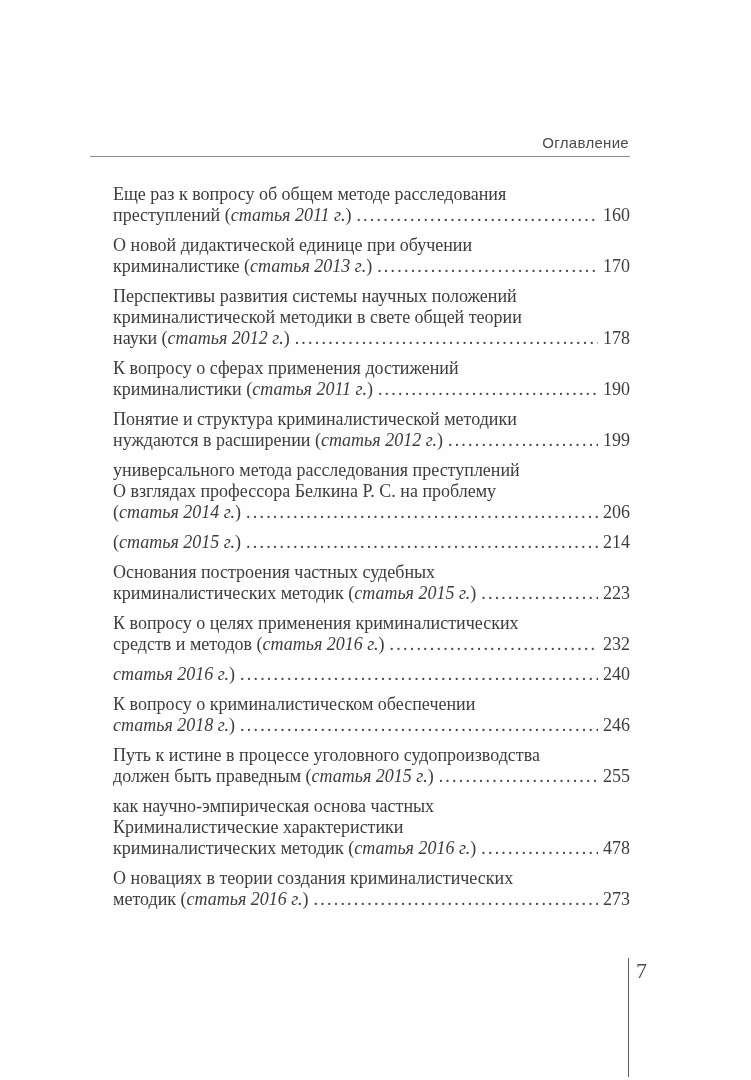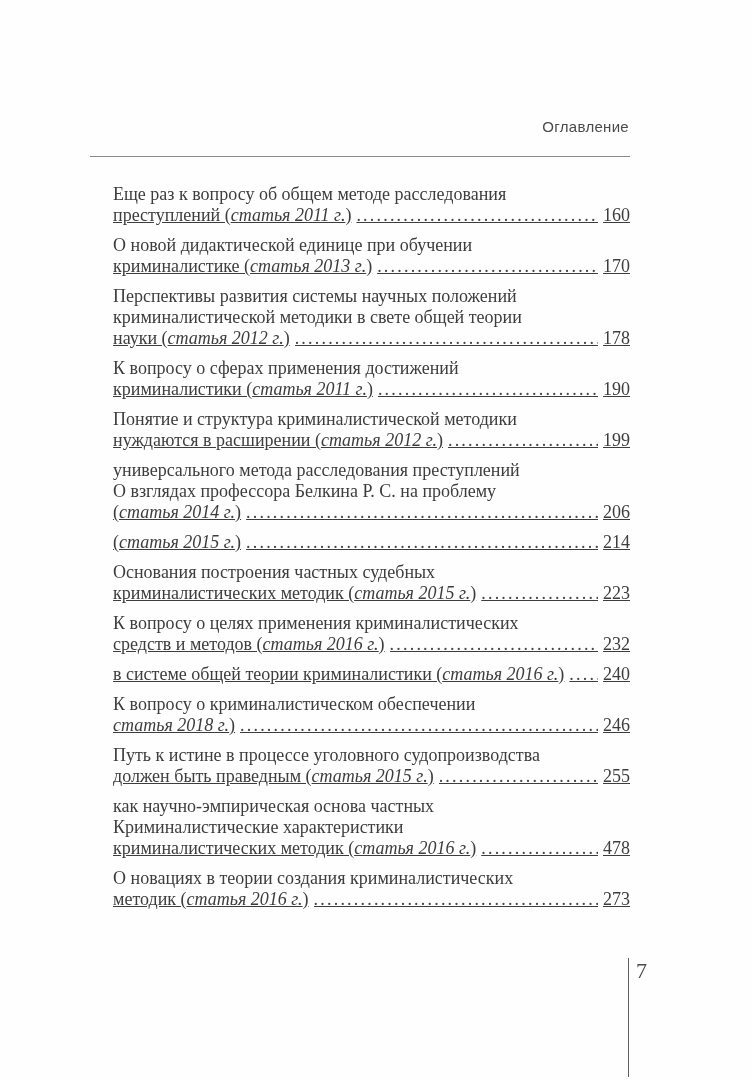--- a/index.html
+++ b/index.html
@@ -12,21 +12,21 @@
     width: 751px;
     height: 1080px;
     background: #fefefe;
     overflow: hidden;
     font-family: "Liberation Serif", "DejaVu Serif", serif;
     color: #3d3d3d;
   }
   
   .running-header {
     position: absolute;
-    top: 118px;
+    top: 134px;
     right: 122px;
     font-family: "Liberation Sans", "DejaVu Sans", sans-serif;
     font-size: 15px;
     line-height: 18px;
     color: #4a4a4a;
     letter-spacing: 0.3px;
   }
   .header-rule {
     position: absolute;
     top: 156px;
@@ -47,21 +47,20 @@
   .entry {
     margin: 0 0 9px 0;
   }
   .line {
     white-space: nowrap;
   }
   .line.last {
     display: flex;
     align-items: flex-end;
     white-space: nowrap;
-    text-decoration: underline;
   }
   .it {
     font-style: italic;
   }
   .dots {
     flex: 1 1 auto;
     overflow: hidden;
     white-space: nowrap;
     letter-spacing: 2.2px;
     margin: 0 5px 0 5px;
@@ -187,21 +186,20 @@
         <div class="line last">
           <span>средств и методов (</span>
           <span class="it">статья 2016 г.</span>
           <span>)</span>
           <span class="dots">..........................................................................................................................</span>
           <span class="pg">232</span>
         </div>
       </div>
       <div class="entry">
         <div class="line last">
-          <span>в системе общей теории криминалистики (</span>
           <span class="it">статья 2016 г.</span>
           <span>)</span>
           <span class="dots">..........................................................................................................................</span>
           <span class="pg">240</span>
         </div>
       </div>
       <div class="entry">
         <div class="line">К вопросу о криминалистическом обеспечении</div>
         <div class="line last">
           <span class="it">статья 2018 г.</span>

